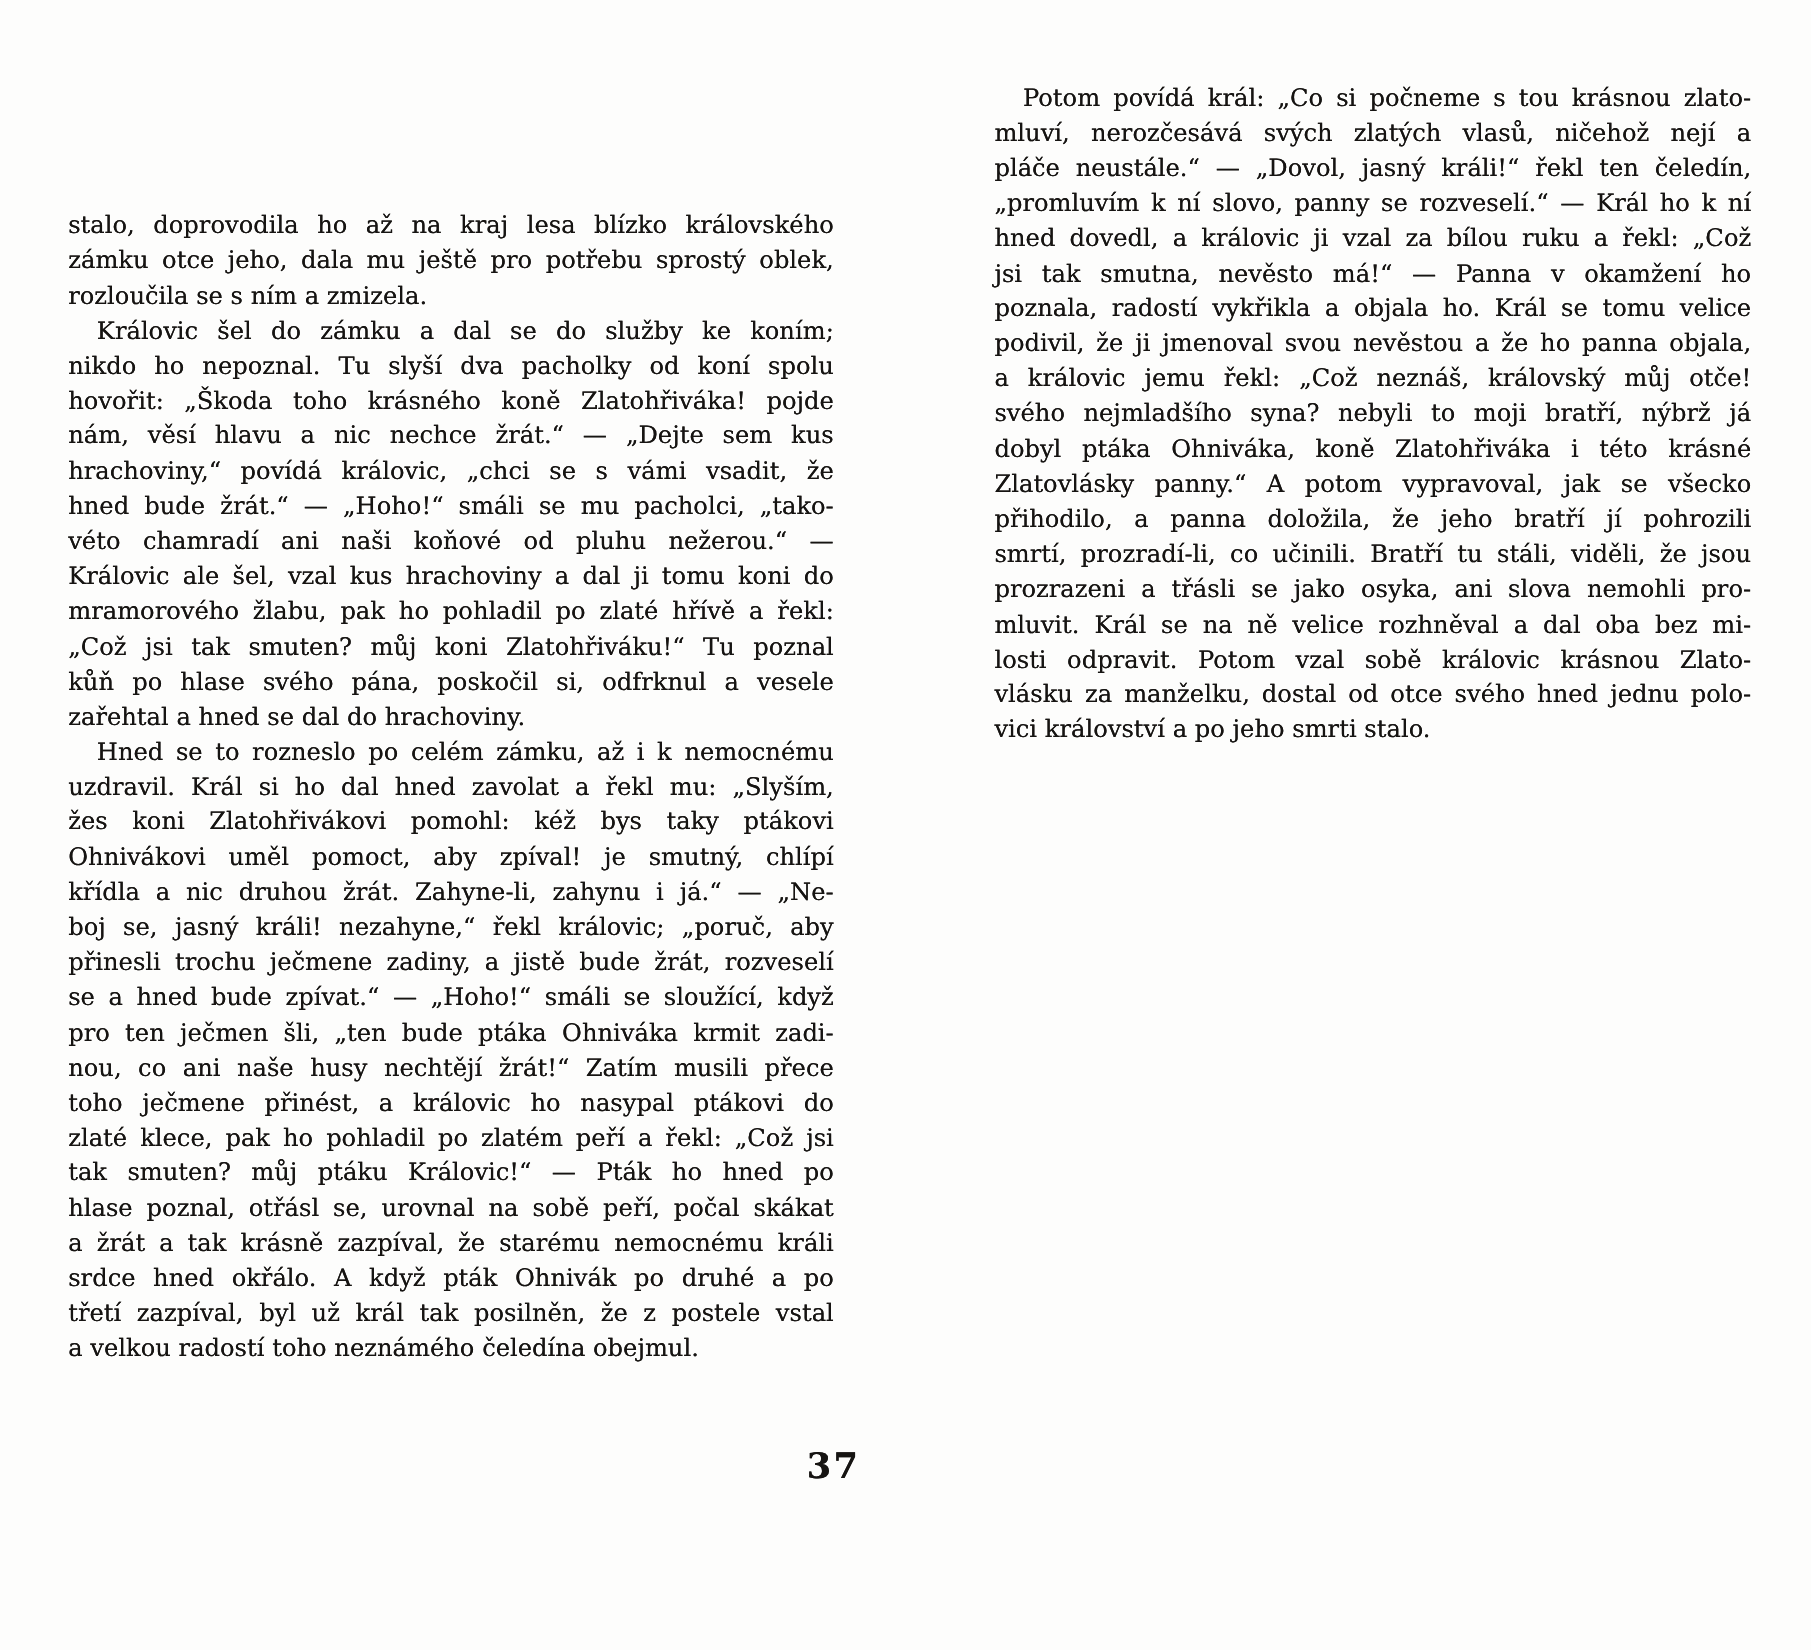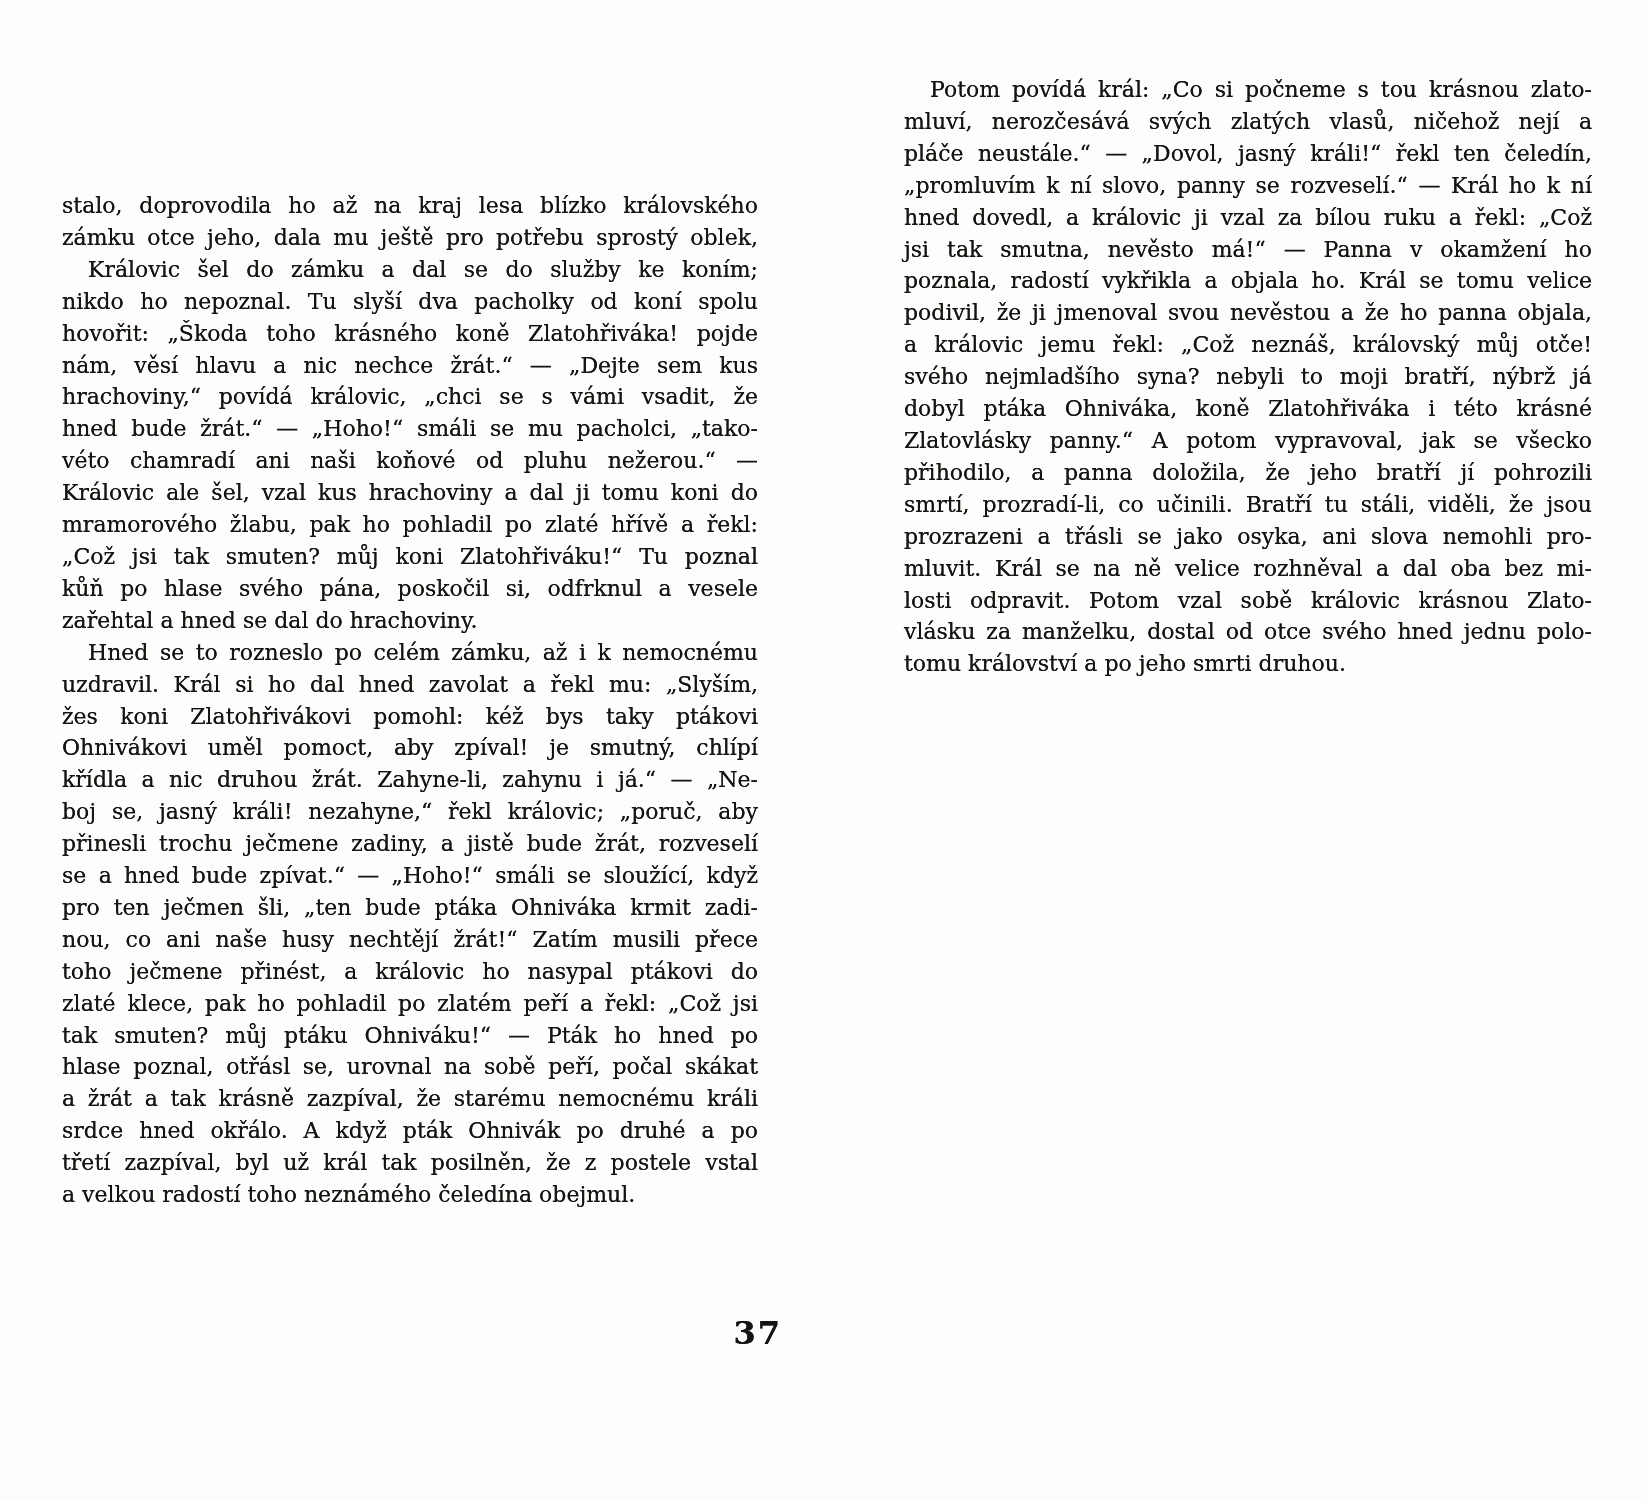--- a/index.html
+++ b/index.html
@@ -60,20 +60,21 @@
   }
 </style>
 </head>
 <body>
 
 <div class="page">
   <div class="col left">
       <div class="paragraph">
         <div class="line">stalo, doprovodila ho až na kraj lesa blízko královského</div>
         <div class="line">zámku otce jeho, dala mu ještě pro potřebu sprostý oblek,</div>
+        <div class="line lastline">rozloučila se s ním a zmizela.</div>
       </div>
       <div class="paragraph">
         <div class="line indent">Královic šel do zámku a dal se do služby ke koním;</div>
         <div class="line">nikdo ho nepoznal. Tu slyší dva pacholky od koní spolu</div>
         <div class="line">hovořit: „Škoda toho krásného koně Zlatohřiváka! pojde</div>
         <div class="line">nám, věsí hlavu a nic nechce žrát.“ — „Dejte sem kus</div>
         <div class="line">hrachoviny,“ povídá královic, „chci se s vámi vsadit, že</div>
         <div class="line">hned bude žrát.“ — „Hoho!“ smáli se mu pacholci, „tako-</div>
         <div class="line">véto chamradí ani naši koňové od pluhu nežerou.“ —</div>
         <div class="line">Královic ale šel, vzal kus hrachoviny a dal ji tomu koni do</div>
@@ -88,21 +89,21 @@
         <div class="line">žes koni Zlatohřivákovi pomohl: kéž bys taky ptákovi</div>
         <div class="line">Ohnivákovi uměl pomoct, aby zpíval! je smutný, chlípí</div>
         <div class="line">křídla a nic druhou žrát. Zahyne-li, zahynu i já.“ — „Ne-</div>
         <div class="line">boj se, jasný králi! nezahyne,“ řekl královic; „poruč, aby</div>
         <div class="line">přinesli trochu ječmene zadiny, a jistě bude žrát, rozveselí</div>
         <div class="line">se a hned bude zpívat.“ — „Hoho!“ smáli se sloužící, když</div>
         <div class="line">pro ten ječmen šli, „ten bude ptáka Ohniváka krmit zadi-</div>
         <div class="line">nou, co ani naše husy nechtějí žrát!“ Zatím musili přece</div>
         <div class="line">toho ječmene přinést, a královic ho nasypal ptákovi do</div>
         <div class="line">zlaté klece, pak ho pohladil po zlatém peří a řekl: „Což jsi</div>
-        <div class="line">tak smuten? můj ptáku Ohniváku!“ — Pták ho hned po</div>
+        <div class="line">tak smuten? můj ptáku Královic!“ — Pták ho hned po</div>
         <div class="line">hlase poznal, otřásl se, urovnal na sobě peří, počal skákat</div>
         <div class="line">a žrát a tak krásně zazpíval, že starému nemocnému králi</div>
         <div class="line">srdce hned okřálo. A když pták Ohnivák po druhé a po</div>
         <div class="line">třetí zazpíval, byl už král tak posilněn, že z postele vstal</div>
         <div class="line lastline">a velkou radostí toho neznámého čeledína obejmul.</div>
       </div>
     </div>
   <div class="col right">
       <div class="paragraph">
         <div class="line indent">Potom povídá král: „Co si počneme s tou krásnou zlato-</div>
@@ -116,17 +117,17 @@
         <div class="line">a královic jemu řekl: „Což neznáš, královský můj otče!</div>
         <div class="line">svého nejmladšího syna? nebyli to moji bratří, nýbrž já</div>
         <div class="line">dobyl ptáka Ohniváka, koně Zlatohřiváka i této krásné</div>
         <div class="line">Zlatovlásky panny.“ A potom vypravoval, jak se všecko</div>
         <div class="line">přihodilo, a panna doložila, že jeho bratří jí pohrozili</div>
         <div class="line">smrtí, prozradí-li, co učinili. Bratří tu stáli, viděli, že jsou</div>
         <div class="line">prozrazeni a třásli se jako osyka, ani slova nemohli pro-</div>
         <div class="line">mluvit. Král se na ně velice rozhněval a dal oba bez mi-</div>
         <div class="line">losti odpravit. Potom vzal sobě královic krásnou Zlato-</div>
         <div class="line">vlásku za manželku, dostal od otce svého hned jednu polo-</div>
-        <div class="line lastline">tomu království a po jeho smrti druhou.</div>
+        <div class="line lastline">vici království a po jeho smrti stalo.</div>
       </div>
     </div>
   <div class="pagenum">37</div>
 </div>
 
 </body></html>

